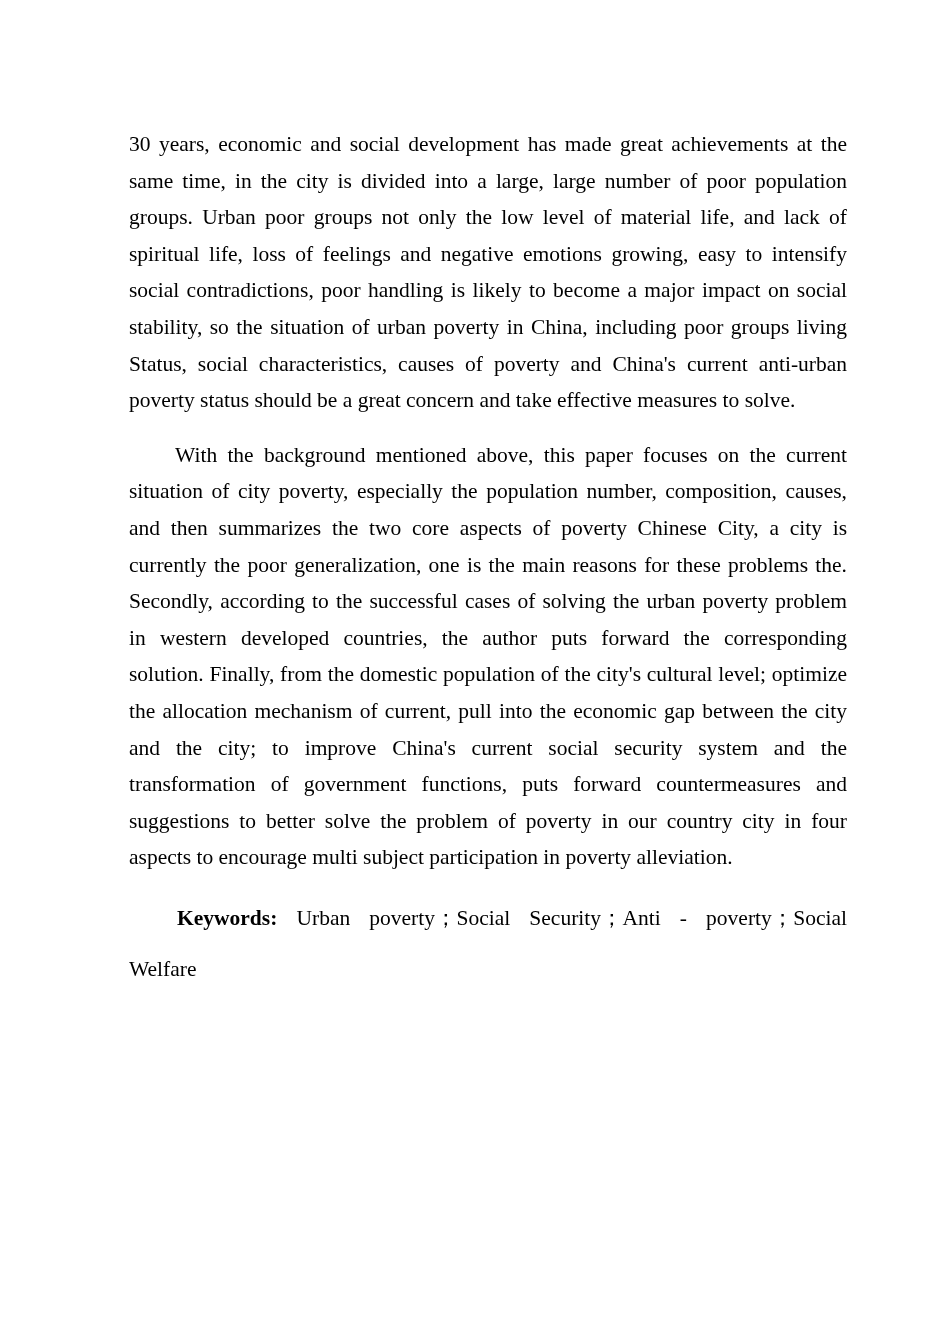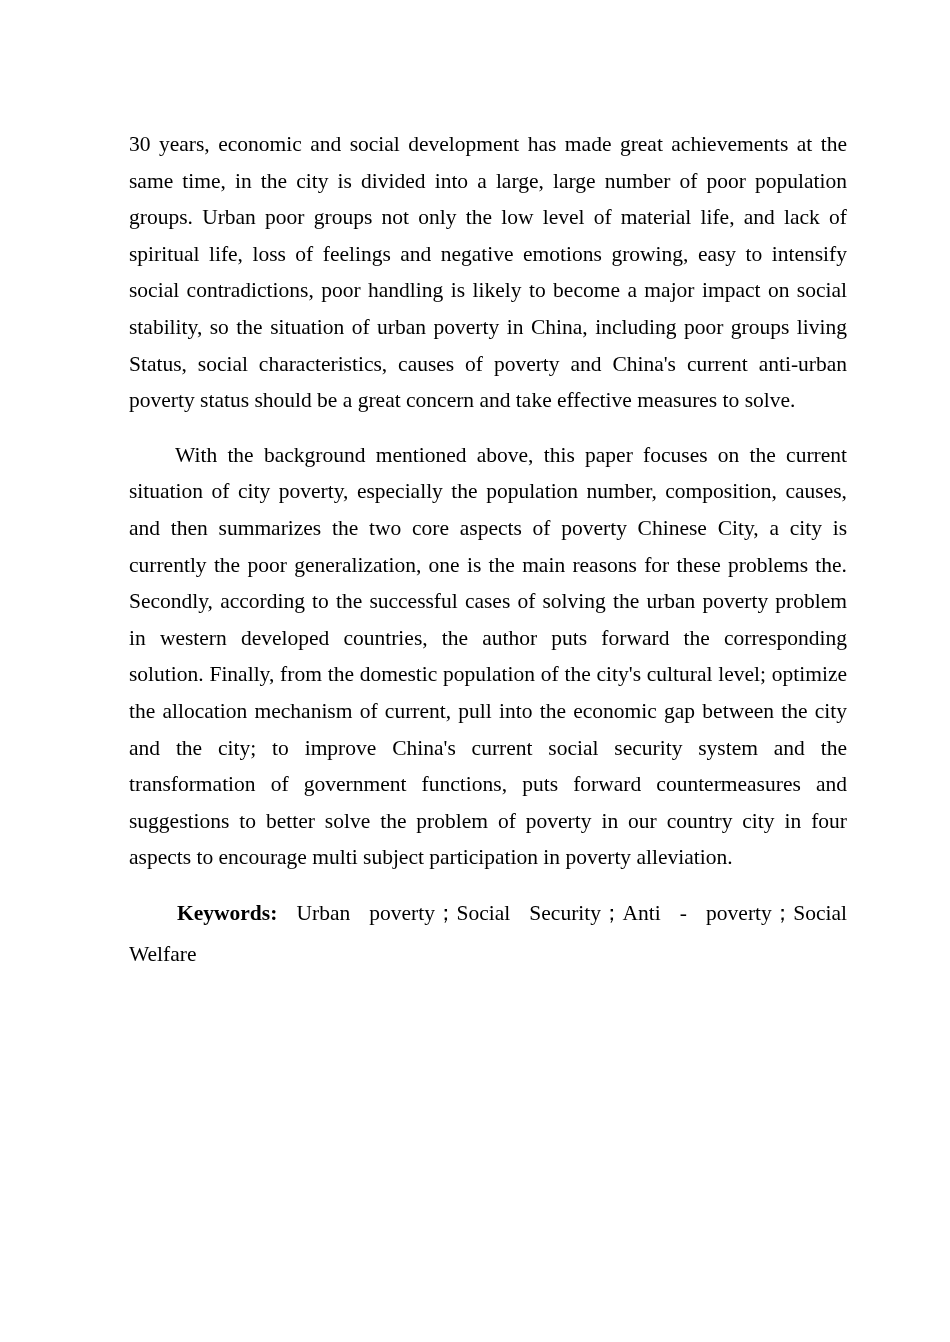--- a/index.html
+++ b/index.html
@@ -46,21 +46,21 @@
   .doc-paragraph.indented {
     text-indent: 46px;
     margin-top: 18px;
   }
 
   .keywords-block {
     margin: 0;
     padding: 0;
     margin-top: 17px;
     font-size: 21.5px;
-    line-height: 41px;
+    line-height: 51px;
     text-align: justify;
     text-align-last: left;
     text-indent: 48px;
   }
 
   .keywords-label {
     font-weight: bold;
   }
 
   .kw-sep {

